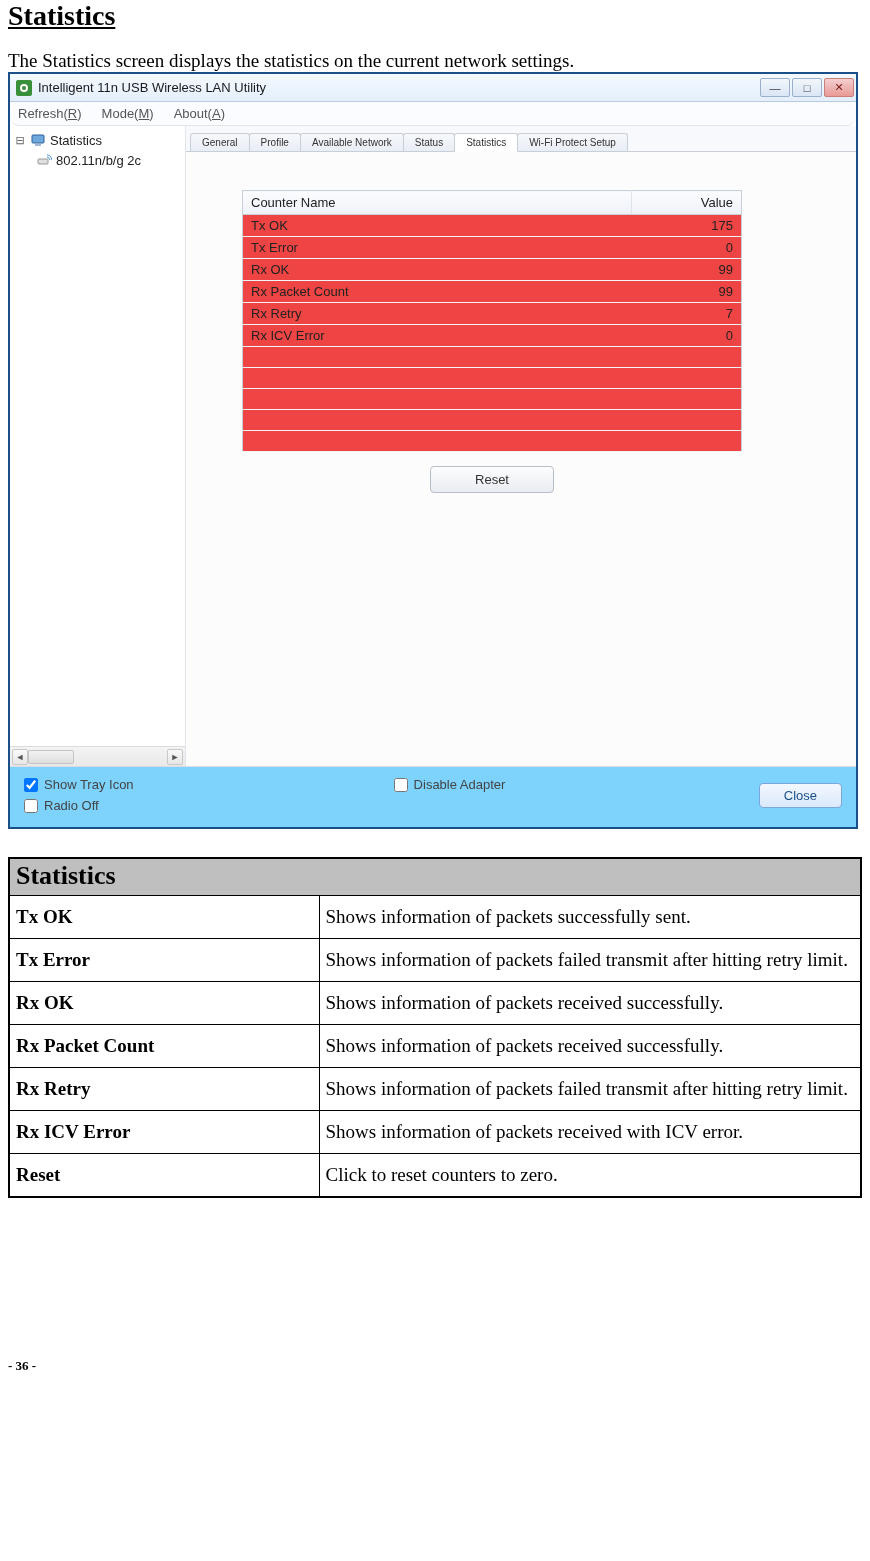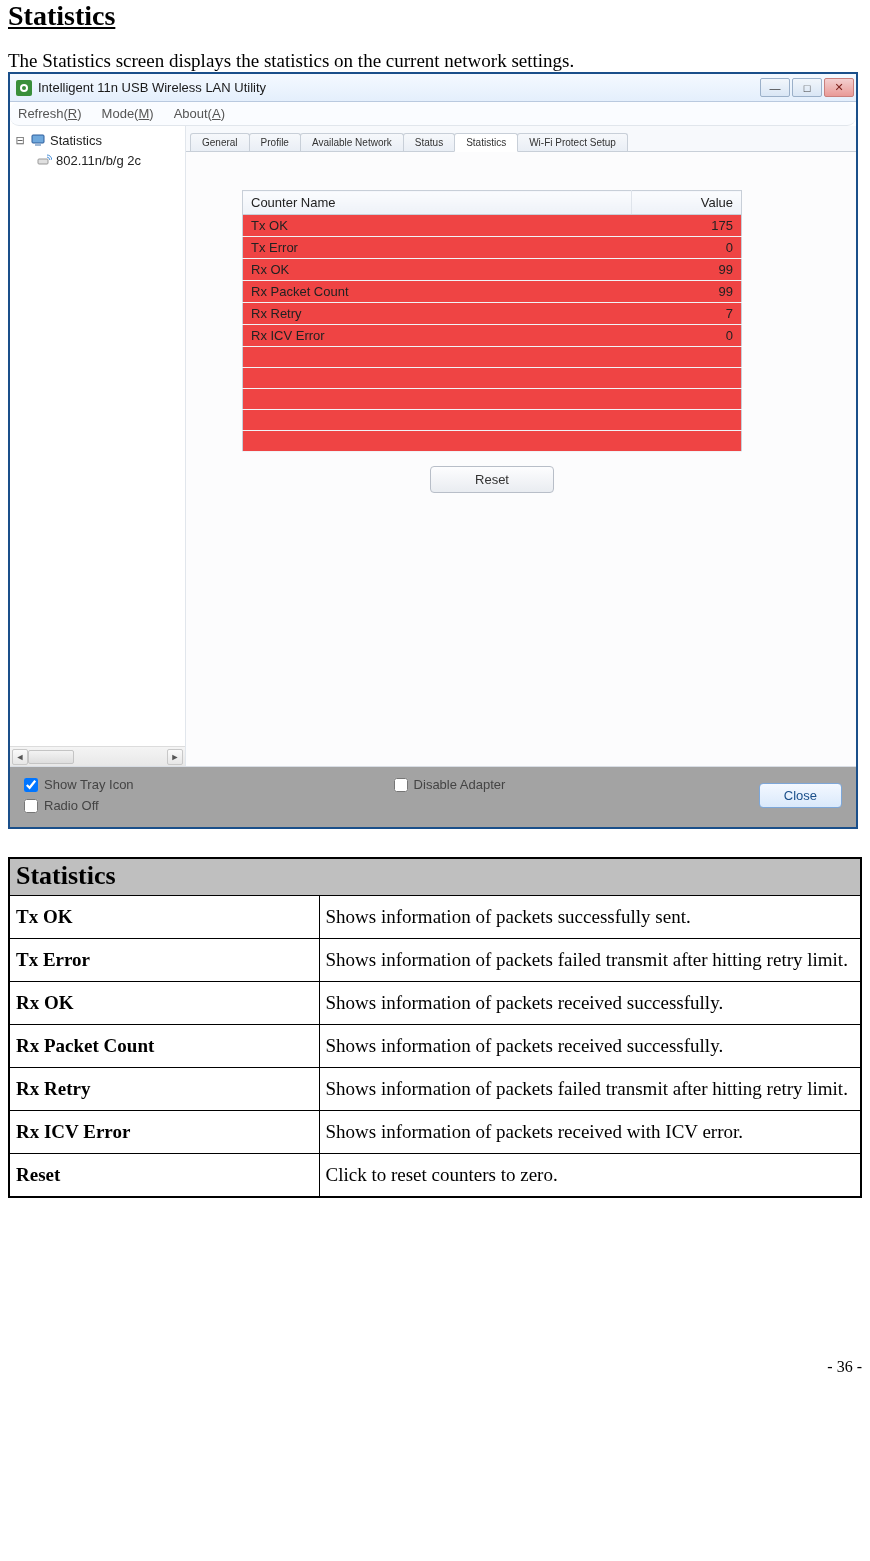--- a/index.html
+++ b/index.html
@@ -203,21 +203,21 @@
     color:#333;
     cursor:default;
   }
 
   
   .bottom-strip {
     border-top:1px solid #d9dee5;
     padding:10px 14px 14px 14px;
     display:flex;
     align-items:flex-start;
-    background:#a3a3a3;
+    background:#7dd3fc;
     font-size:13px;
     color:#444;
   }
   .check-col { display:flex; flex-direction:column; gap:6px; }
   .check-col.mid { margin-left:260px; }
   .chk { display:flex; align-items:center; gap:6px; }
   .chk input { width:14px;height:14px; }
   .close-btn {
     margin-left:auto;
     align-self:center;
@@ -247,24 +247,24 @@
     border-bottom:1px solid #000;
   }
   .explain-table td {
     border:1px solid #000;
     padding:10px 6px;
     vertical-align:top;
   }
   .explain-table td.key { font-weight:bold; width:310px; }
 
   .page-num {
-    text-align:right;
-    font-size:16px;
+    text-align:left;
+    font-size:13px;
     margin-top:160px;
-    font-weight:normal;
+    font-weight:bold;
   }
 </style>
 </head>
 <body>
 
 <h1 class="doc-heading">Statistics</h1>
 <p class="doc-intro">The Statistics screen displays the statistics on the current network settings.</p>
 
 <div class="app-frame">
 

